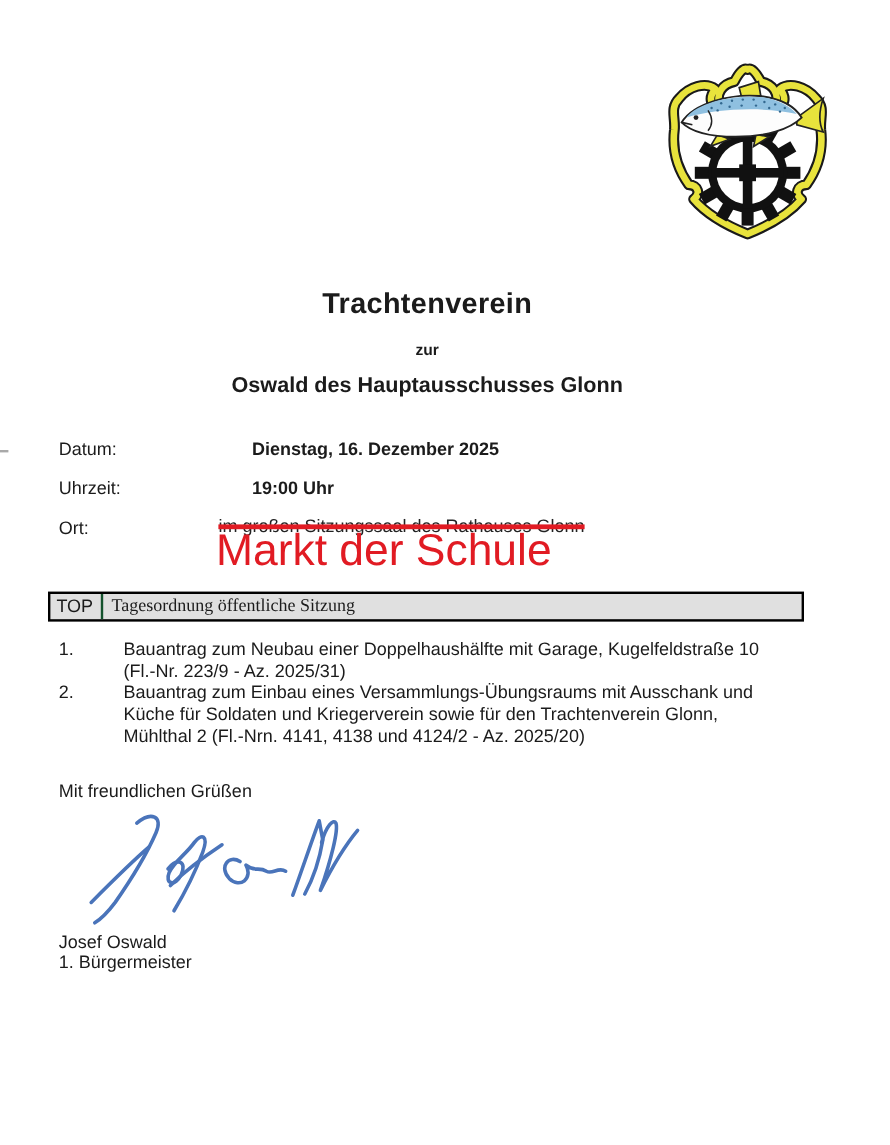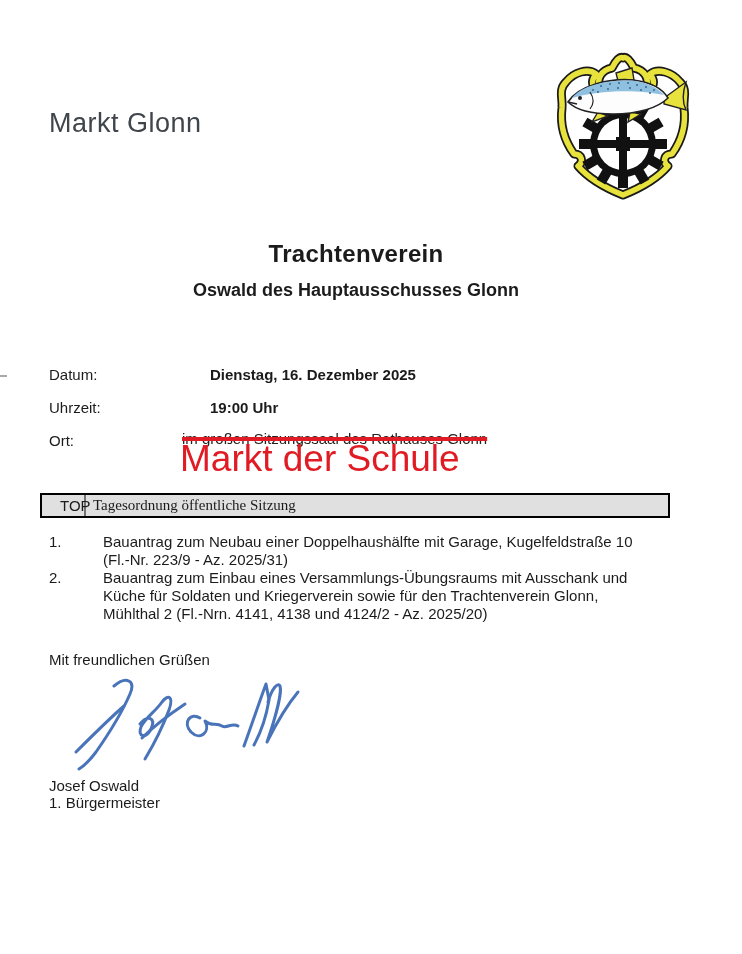--- a/index.html
+++ b/index.html
@@ -42,21 +42,21 @@
     position:absolute;left:180px;top:440px;
     font-size:37px;color:var(--red);line-height:1;white-space:nowrap;
   }
   .agenda-header{
     position:absolute;left:40px;top:493px;width:630px;height:25px;
     box-sizing:border-box;border:2px solid #000;background:var(--table-bg);
     display:flex;align-items:center;font-size:15px;
   }
   .agenda-header .cell-top{
     box-sizing:border-box;width:44px;height:100%;
-    border-right:2px solid #737373;display:flex;align-items:center;padding-left:18px;
+    border-right:2px solid #14532d;display:flex;align-items:center;padding-left:5px;
   }
   .agenda-header .cell-title{padding-left:7px;font-family:Liberation Serif, serif;}
   .agenda-list{position:absolute;left:49px;top:533px;width:600px;}
   .agenda-item{display:flex;font-size:15px;line-height:18px;}
   .agenda-item .num{width:54px;flex:0 0 54px;}
   .agenda-item .txt{width:570px;}
   .closing{position:absolute;left:49px;top:651px;font-size:15px;}
   .signature{position:absolute;left:52px;top:672px;width:255px;height:102px;}
   .name-block{position:absolute;left:49px;top:777px;font-size:15px;line-height:17px;}
   
@@ -68,21 +68,20 @@
   .c-body{fill:#fdfdfd;stroke:#222;stroke-width:1.6;}
   .c-back{fill:var(--crest-blue);}
   .c-dot{fill:#33688f;}
   .sig-stroke{fill:none;stroke:var(--sig-blue);stroke-width:3;stroke-linecap:round;stroke-linejoin:round;}
 </style>
 </head>
 <body>
 
 <div class="sheet">
 
-  <div class="sender">Markt Glonn</div>
 
   <div class="fold-mark"></div>
 
   <svg class="crest" viewBox="0 0 170 160" aria-hidden="true">
 
     <g>
       <path class="c-frame-outer" d="M85,153 C70,147 52,138 40,124 C46,120 44,112 36,112 C26,98 22,82 24,66 C25,56 20,48 28,40 C36,30 50,26 58,32 C52,40 54,47 62,46 C58,36 64,28 74,26 C78,18 82,14 85,16 C88,14 92,18 96,26 C106,28 112,36 108,46 C116,47 118,40 112,32 C120,26 134,30 142,40 C150,48 145,56 146,66 C148,82 144,98 134,112 C126,112 124,120 130,124 C118,138 100,147 85,153 Z"></path>
       <path class="c-frame-inner" d="M85,153 C70,147 52,138 40,124 C46,120 44,112 36,112 C26,98 22,82 24,66 C25,56 20,48 28,40 C36,30 50,26 58,32 C52,40 54,47 62,46 C58,36 64,28 74,26 C78,18 82,14 85,16 C88,14 92,18 96,26 C106,28 112,36 108,46 C116,47 118,40 112,32 C120,26 134,30 142,40 C150,48 145,56 146,66 C148,82 144,98 134,112 C126,112 124,120 130,124 C118,138 100,147 85,153 Z"></path>
     </g>
 
@@ -134,20 +133,21 @@
           <circle cx="112" cy="51" r="1"></circle>
       </g>
       <circle cx="42" cy="56" r="2" fill="#222"></circle>
       <path d="M30,60 L39,62" stroke="#222" stroke-width="1.4" fill="none"></path>
       <path d="M52,50 C56,56 56,62 52,67" stroke="#222" stroke-width="1.2" fill="none"></path>
     </g>
   </svg>
 
   <div class="title-block">
     <div class="title-main">Trachtenverein</div>
+    <div class="title-zur">zur</div>
     <div class="title-sub">Oswald des Hauptausschusses Glonn</div>
   </div>
 
   <div class="row-label" style="top:366px">Datum:</div>
   <div class="row-value" style="top:366px">Dienstag, 16. Dezember 2025</div>
 
   <div class="row-label" style="top:399px">Uhrzeit:</div>
   <div class="row-value" style="top:399px">19:00 Uhr</div>
 
   <div class="row-label" style="top:432px">Ort:</div>

